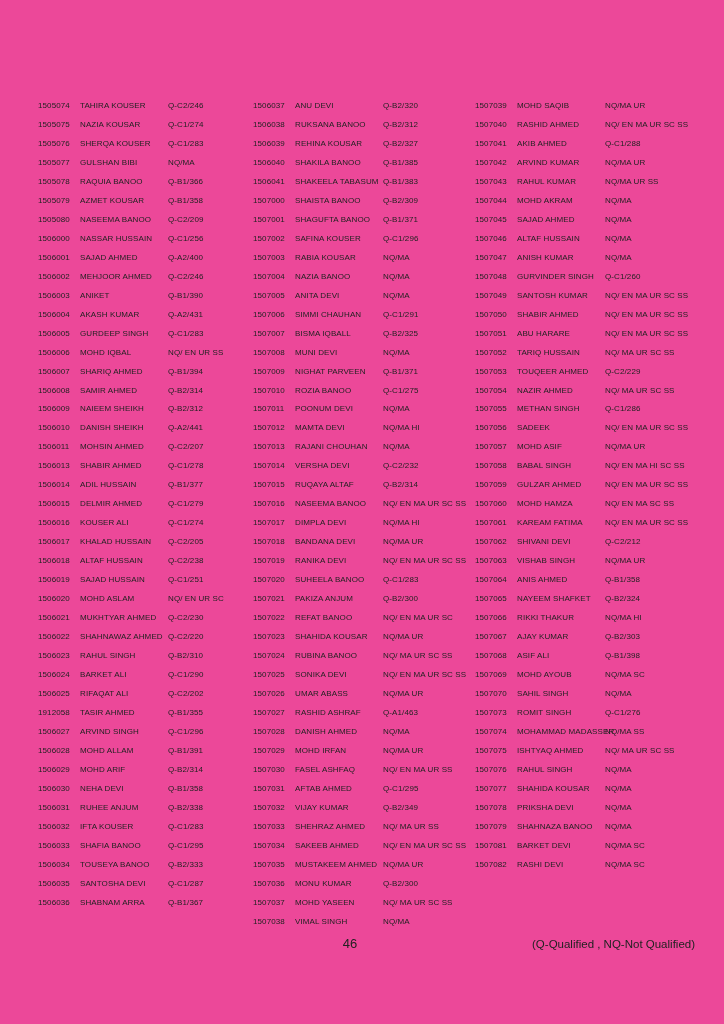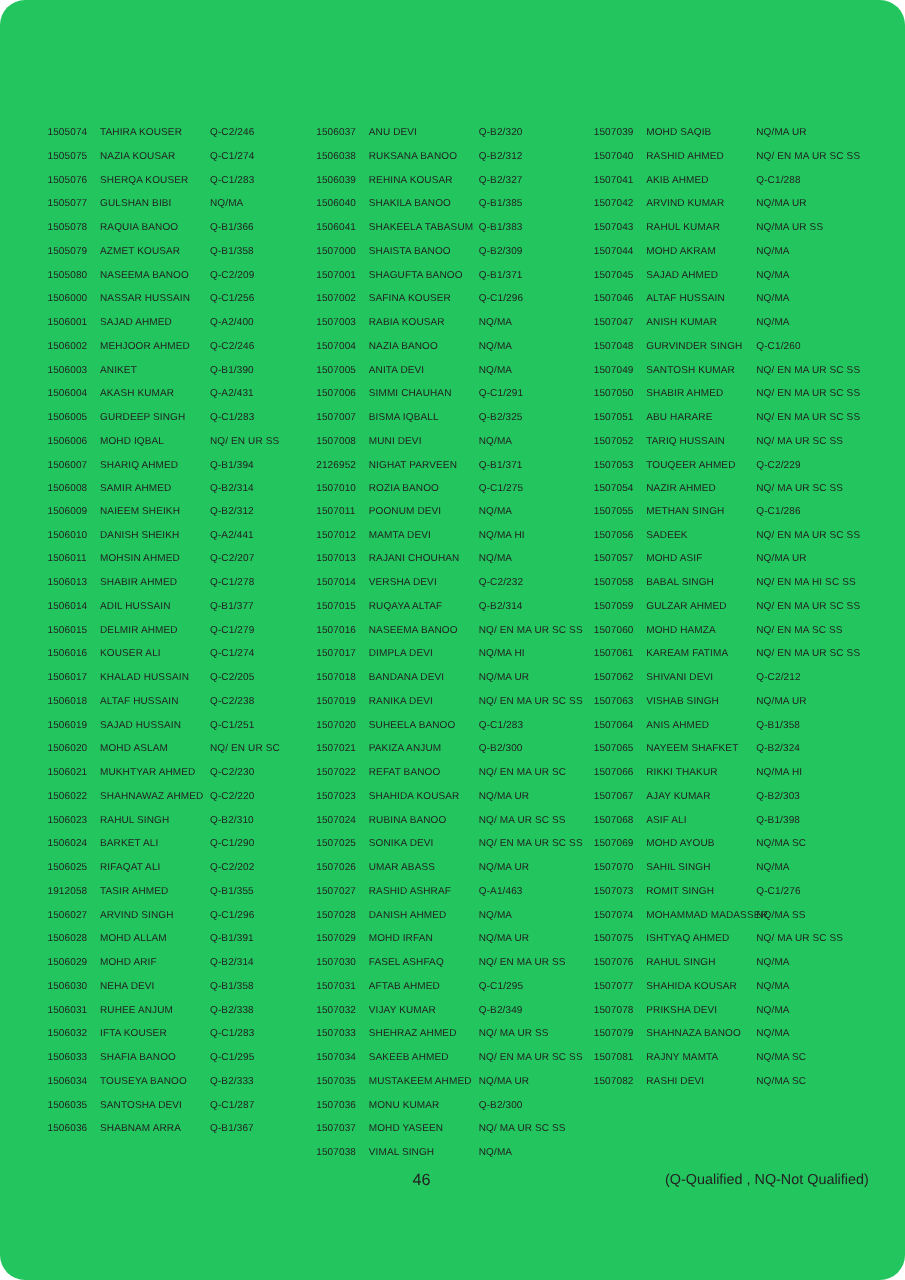--- a/index.html
+++ b/index.html
@@ -1,39 +1,39 @@
 <!DOCTYPE html>
 <html><head>
 <meta charset="utf-8">
 <style>
   html,body{margin:0;padding:0;}
   body{
     width:724px;height:1024px;position:relative;background:#ffffff;
     font-family:"Liberation Sans", sans-serif;color:#1e1e1e;
     -webkit-text-size-adjust:none;overflow:hidden;
   }
-  .page{position:absolute;inset:0;background:#22c55e;border-radius:20px;}
+  .page{position:absolute;inset:0;background:#ec4899;}
   .table{
     position:absolute;left:38px;top:96px;width:660px;
     display:grid;grid-template-columns:215px 222px 223px;
   }
   .col{display:block;}
   .row{
     display:grid;grid-template-columns:42px 88px 1fr;
     height:18.98px;align-items:center;
   }
   .cell{
     font-size:8px;line-height:9px;white-space:nowrap;
     letter-spacing:0.1px;color:#222;
   }
   .cell.id{}
   .cell.name{overflow:visible;}
   .cell.code{}
   .footer-pageno{
-    position:absolute;left:330px;top:936px;width:40px;text-align:left;
+    position:absolute;left:330px;top:936px;width:40px;text-align:center;
     font-size:13px;color:#222;
   }
   .footer-legend{
     position:absolute;right:29px;top:938px;
     font-size:11.5px;color:#222;white-space:nowrap;
   }
 </style>
 </head>
 <body>
 
@@ -378,21 +378,21 @@
     <span class="cell code">Q-B2/325</span>
   </div>
 
   <div class="row">
     <span class="cell id">1507008</span>
     <span class="cell name">MUNI DEVI</span>
     <span class="cell code">NQ/MA</span>
   </div>
 
   <div class="row">
-    <span class="cell id">2126952</span>
+    <span class="cell id">1507009</span>
     <span class="cell name">NIGHAT PARVEEN</span>
     <span class="cell code">Q-B1/371</span>
   </div>
 
   <div class="row">
     <span class="cell id">1507010</span>
     <span class="cell name">ROZIA BANOO</span>
     <span class="cell code">Q-C1/275</span>
   </div>
 
@@ -797,21 +797,21 @@
 
   <div class="row">
     <span class="cell id">1507079</span>
     <span class="cell name">SHAHNAZA BANOO</span>
     <span class="cell code">NQ/MA</span>
   </div>
 
 
   <div class="row">
     <span class="cell id">1507081</span>
-    <span class="cell name">RAJNY MAMTA</span>
+    <span class="cell name">BARKET DEVI</span>
     <span class="cell code">NQ/MA SC</span>
   </div>
 
   <div class="row">
     <span class="cell id">1507082</span>
     <span class="cell name">RASHI DEVI</span>
     <span class="cell code">NQ/MA SC</span>
   </div>
 </div>
   </div>

